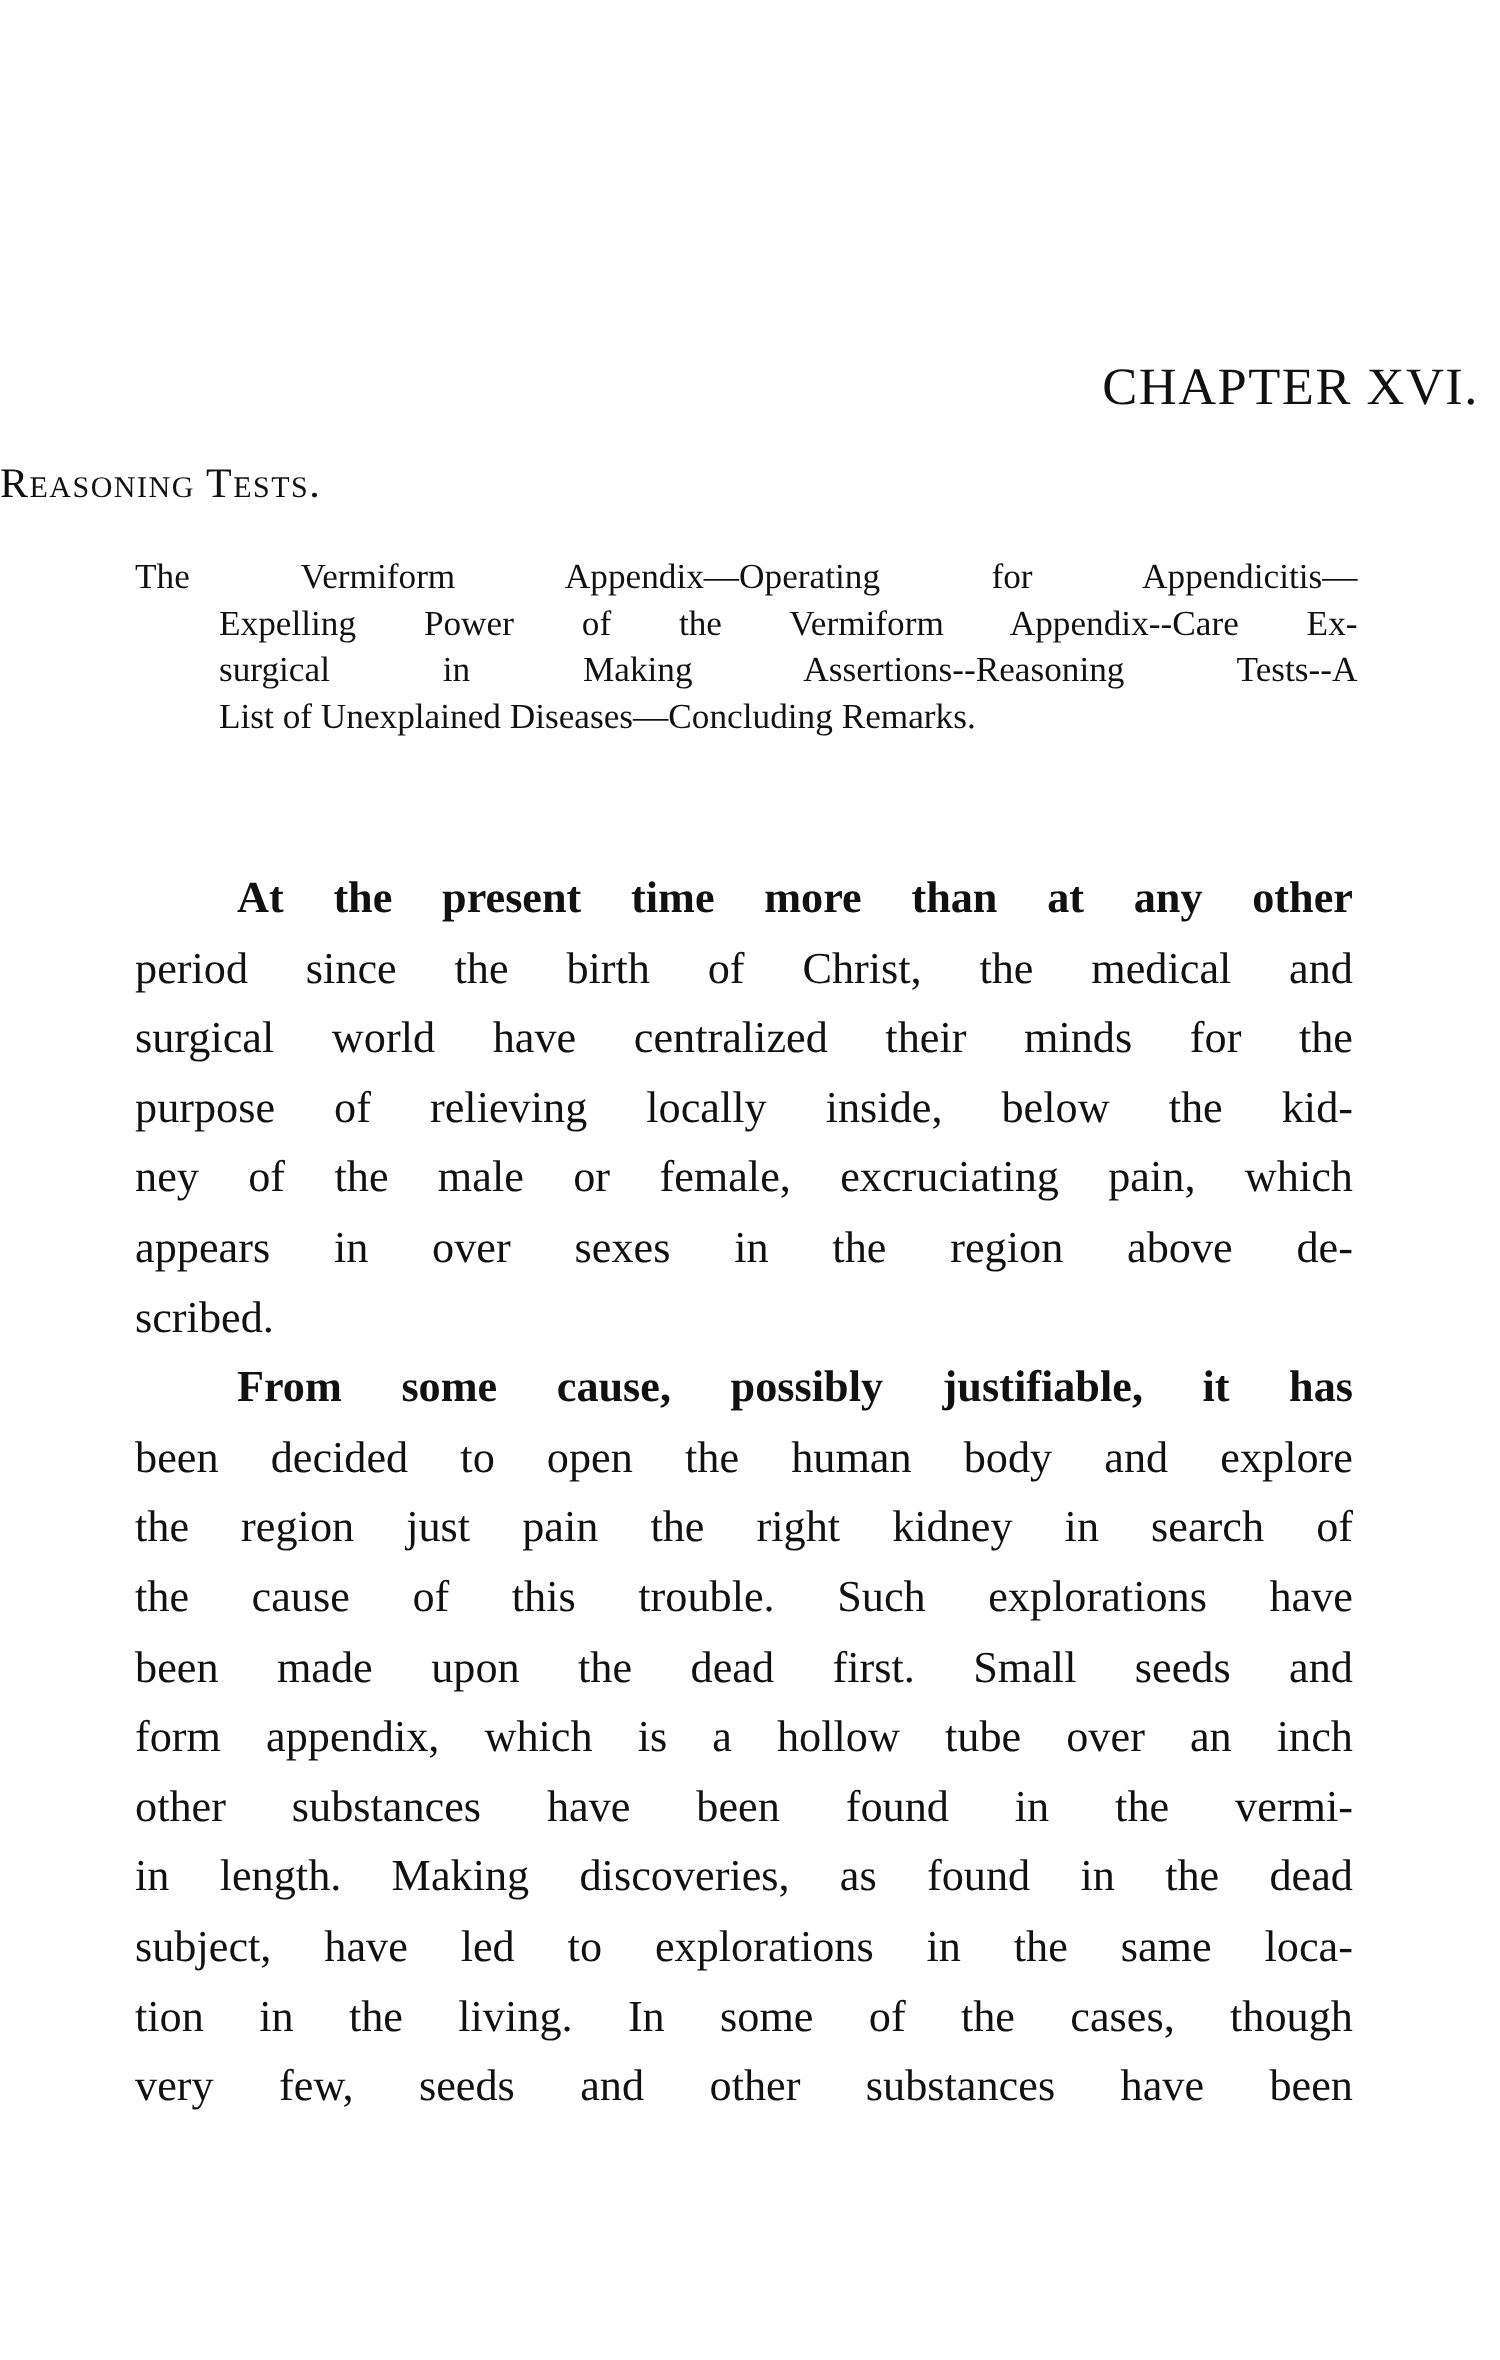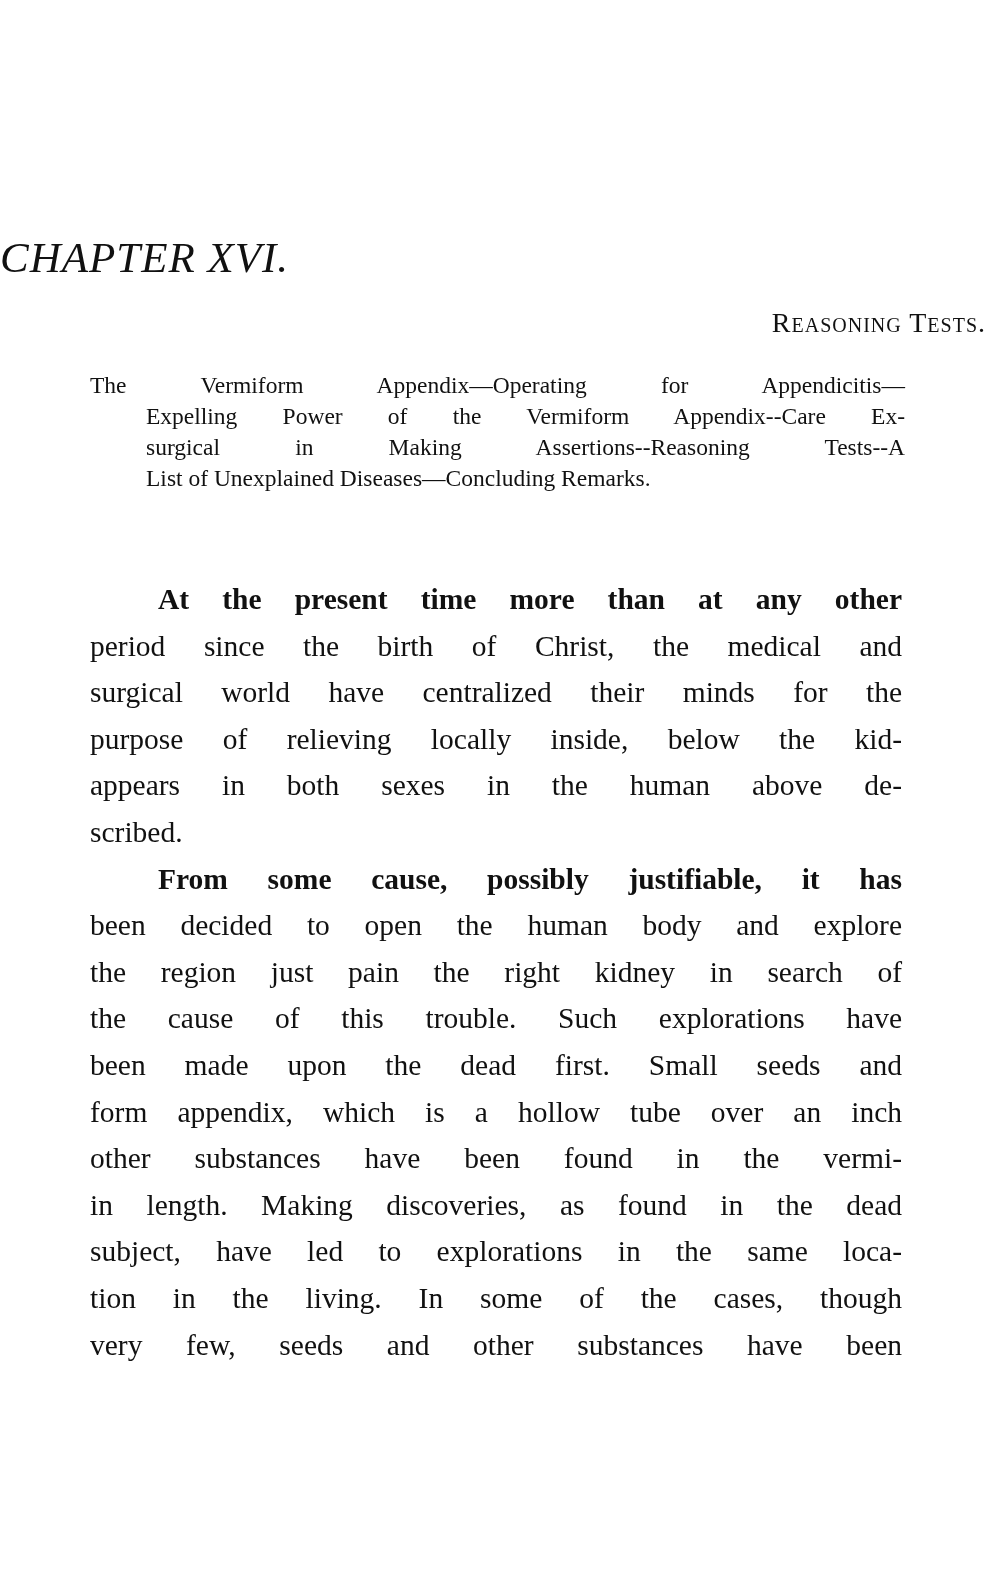--- a/index.html
+++ b/index.html
@@ -19,32 +19,31 @@
       position: absolute;
       left: 0; top: 0;
       width: 1000px;
       height: 1573px;
     }
     .chapter-title {
       position: absolute;
       top: 238px;
       left: 0;
       width: 986px;
-      text-align: left;
-      font-size: 43px;
+      text-align: right;
+      font-size: 35px;
       letter-spacing: 1px;
       line-height: 40px;
-      font-style: italic;
     }
     .chapter-subtitle {
       position: absolute;
       top: 305px;
       left: 0;
       width: 986px;
-      text-align: right;
+      text-align: left;
       font-size: 28px;
       line-height: 36px;
       font-variant: small-caps;
       letter-spacing: 1px;
     }
     .synopsis {
       position: absolute;
       top: 370px;
       left: 90px;
       width: 815px;
@@ -103,21 +102,22 @@
     <span class="line indent">surgical in Making Assertions--Reasoning Tests--A</span>
     <span class="line indent last">List of Unexplained Diseases—Concluding Remarks.</span>
   </div>
 
 
   <div class="body-text">
     <span class="line para-start">At the present time more than at any other</span>
     <span class="line">period since the birth of Christ, the medical and</span>
     <span class="line">surgical world have centralized their minds for the</span>
     <span class="line">purpose of relieving locally inside, below the kid-</span>
-    <span class="line">appears in both sexes in the human above de-</span>
+    <span class="line">ney of the male or female, excruciating pain, which</span>
+    <span class="line">appears in over sexes in the region above de-</span>
     <span class="line short">scribed.</span>
     <span class="line para-start">From some cause, possibly justifiable, it has</span>
     <span class="line">been decided to open the human body and explore</span>
     <span class="line">the region just pain the right kidney in search of</span>
     <span class="line">the cause of this trouble. Such explorations have</span>
     <span class="line">been made upon the dead first. Small seeds and</span>
     <span class="line">form appendix, which is a hollow tube over an inch</span>
     <span class="line">other substances have been found in the vermi-</span>
     <span class="line">in length. Making discoveries, as found in the dead</span>
     <span class="line">subject, have led to explorations in the same loca-</span>

